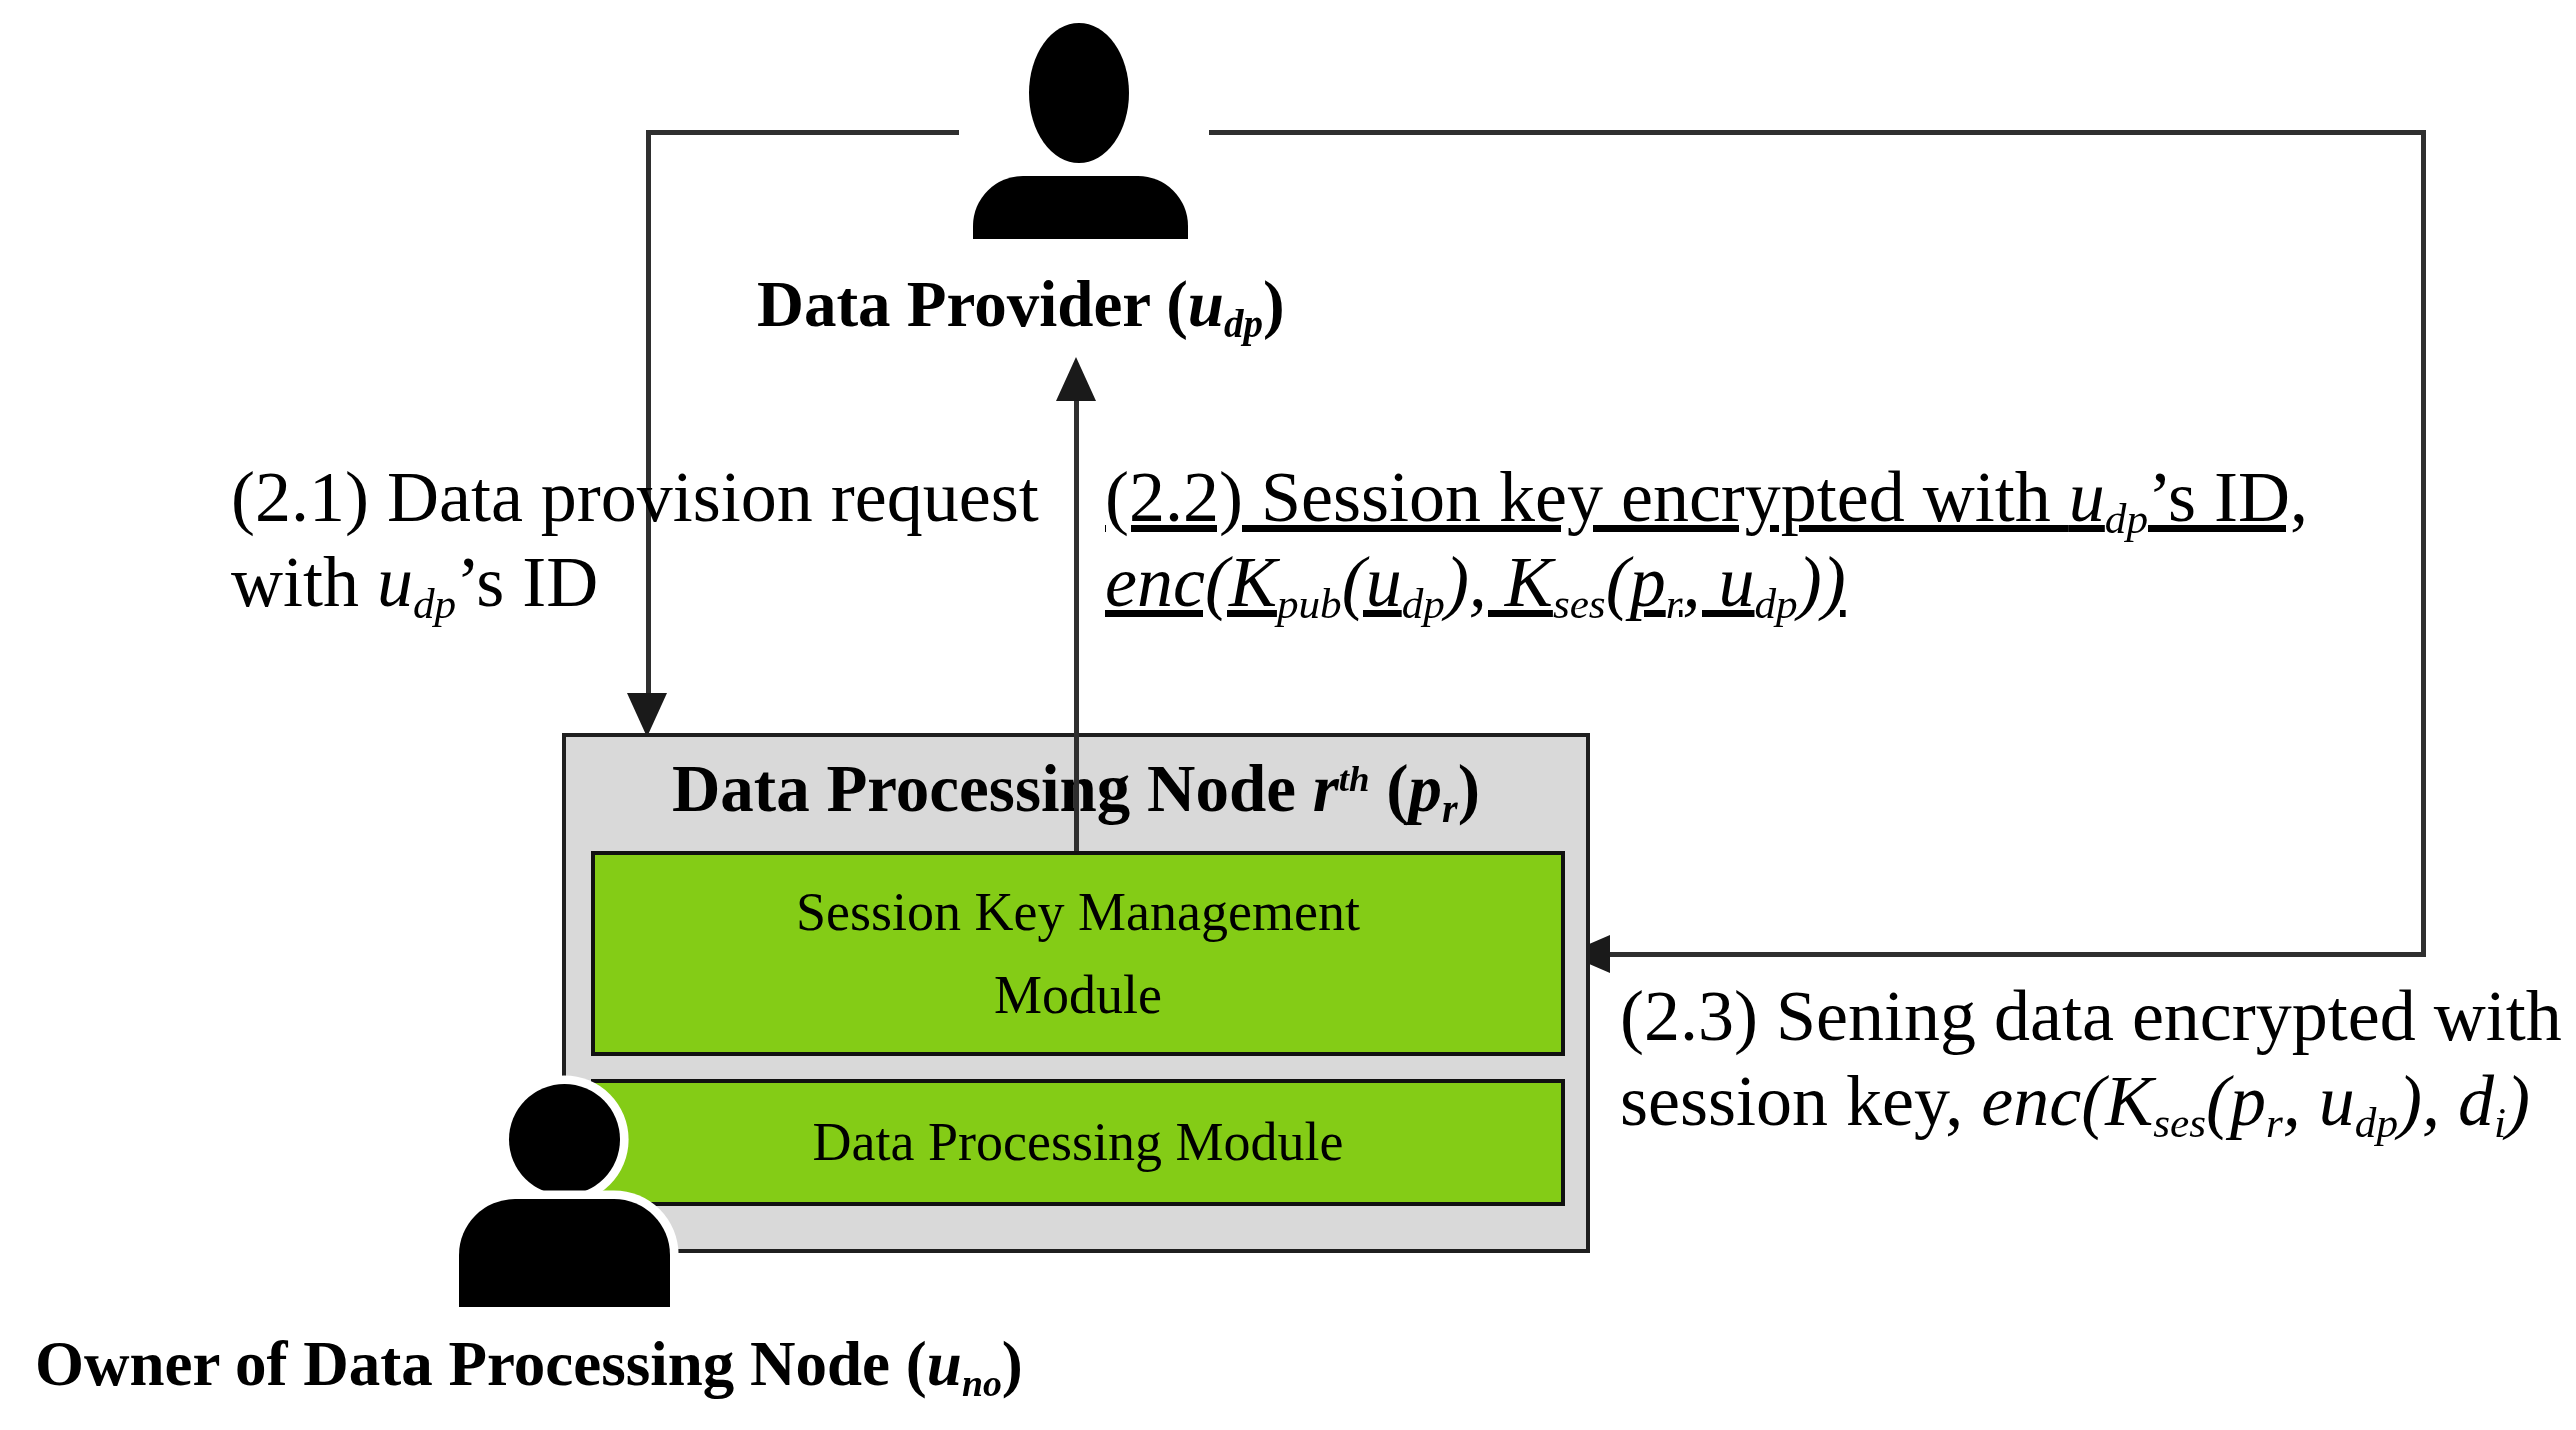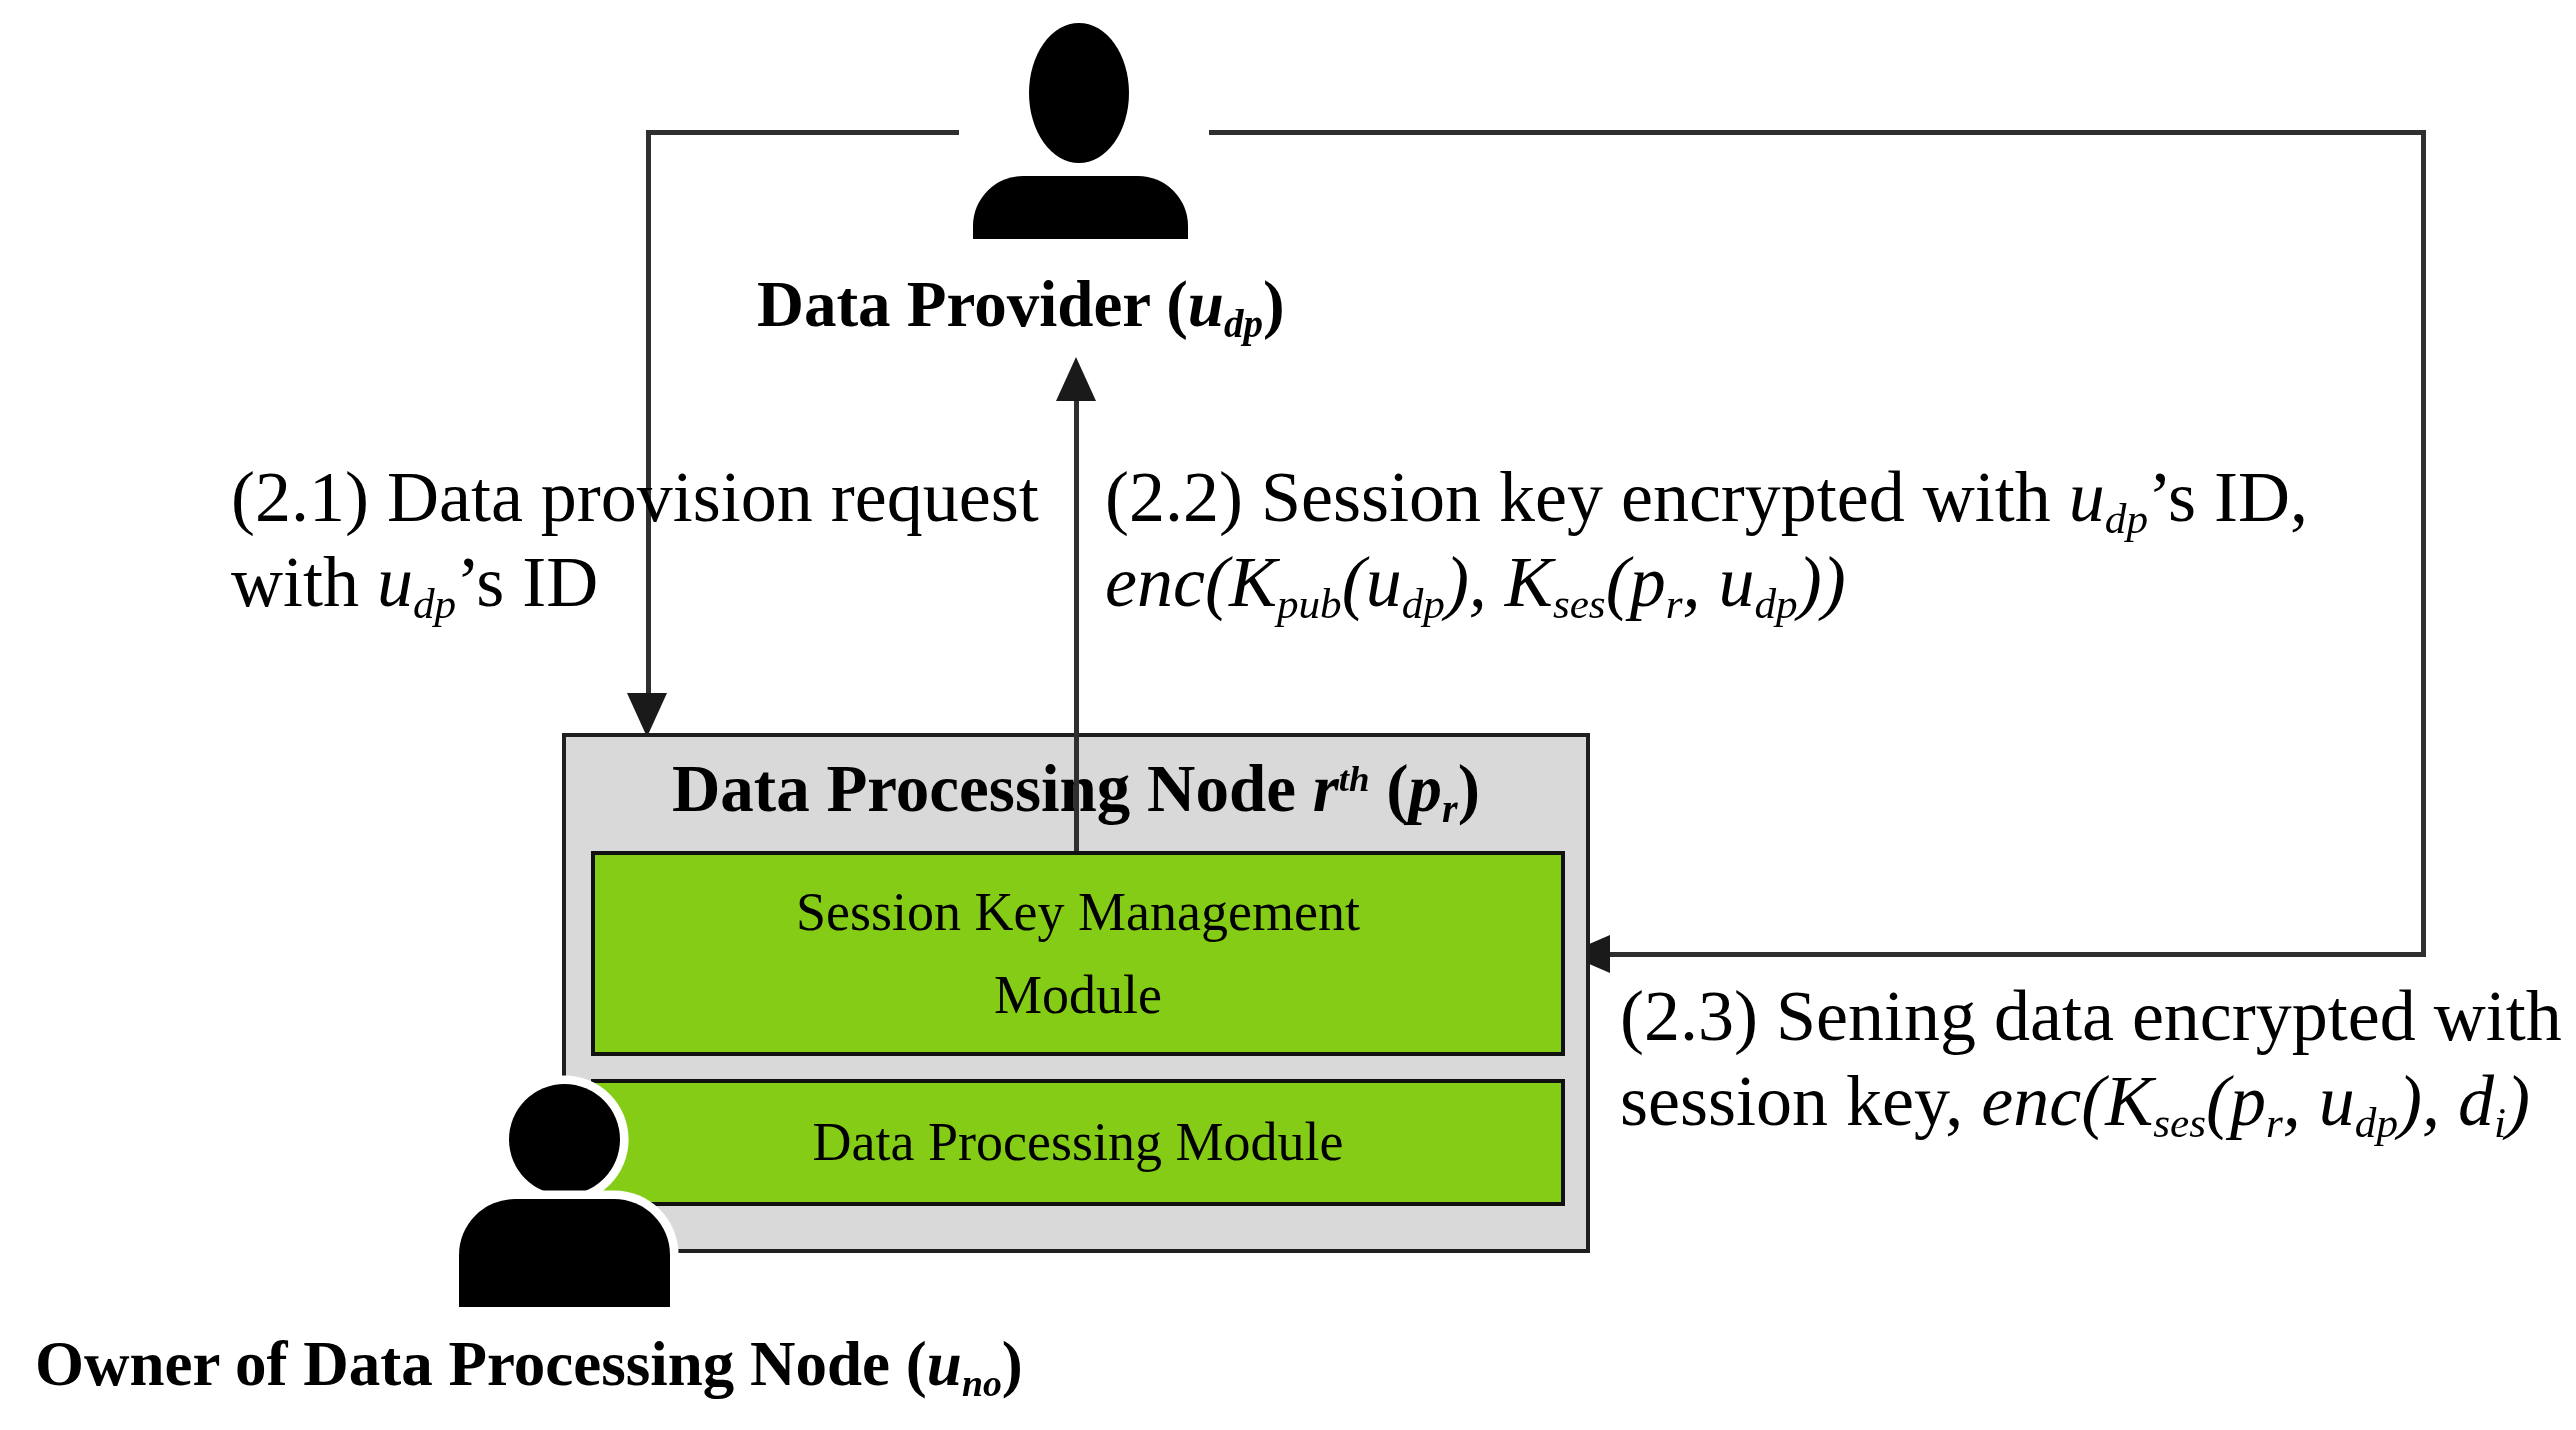--- a/index.html
+++ b/index.html
@@ -34,21 +34,21 @@
   .head{position:absolute;background:#000;border-radius:50%;}
   .body{position:absolute;background:#000;}
   #provider-head{left:1029px;top:23px;width:100px;height:140px;}
   #provider-body{left:973px;top:176px;width:215px;height:63px;border-radius:50px 50px 0 0;}
   #owner-head{left:509px;top:1084px;width:111px;height:111px;box-shadow:0 0 0 8.6px #fff;}
   #owner-body{left:459px;top:1199px;width:211px;height:108px;border-radius:56px 56px 0 0;box-shadow:0 0 0 8.6px #fff;}
   .lbl{position:absolute;font-size:72px;line-height:85px;white-space:nowrap;}
   #provider-label{left:757px;top:261px;font-weight:bold;font-size:65px;line-height:86px;}
   #owner-label{left:35px;top:1320px;font-weight:bold;font-size:63px;line-height:88px;}
   #a21-label{left:231px;top:455px;}
-  #a22-label{left:1105px;top:455px;}
+  #a22-label{left:1105px;top:455px;text-decoration:underline;}
   #a23-label{left:1620px;top:974px;}
   .it{font-style:italic;}
   .sub{font-size:60%;vertical-align:-0.28em;line-height:0;}
   .sup{font-size:55%;vertical-align:0.55em;line-height:0;}
 </style>
 </head>
 <body>
 
 <div id="stage">
 

